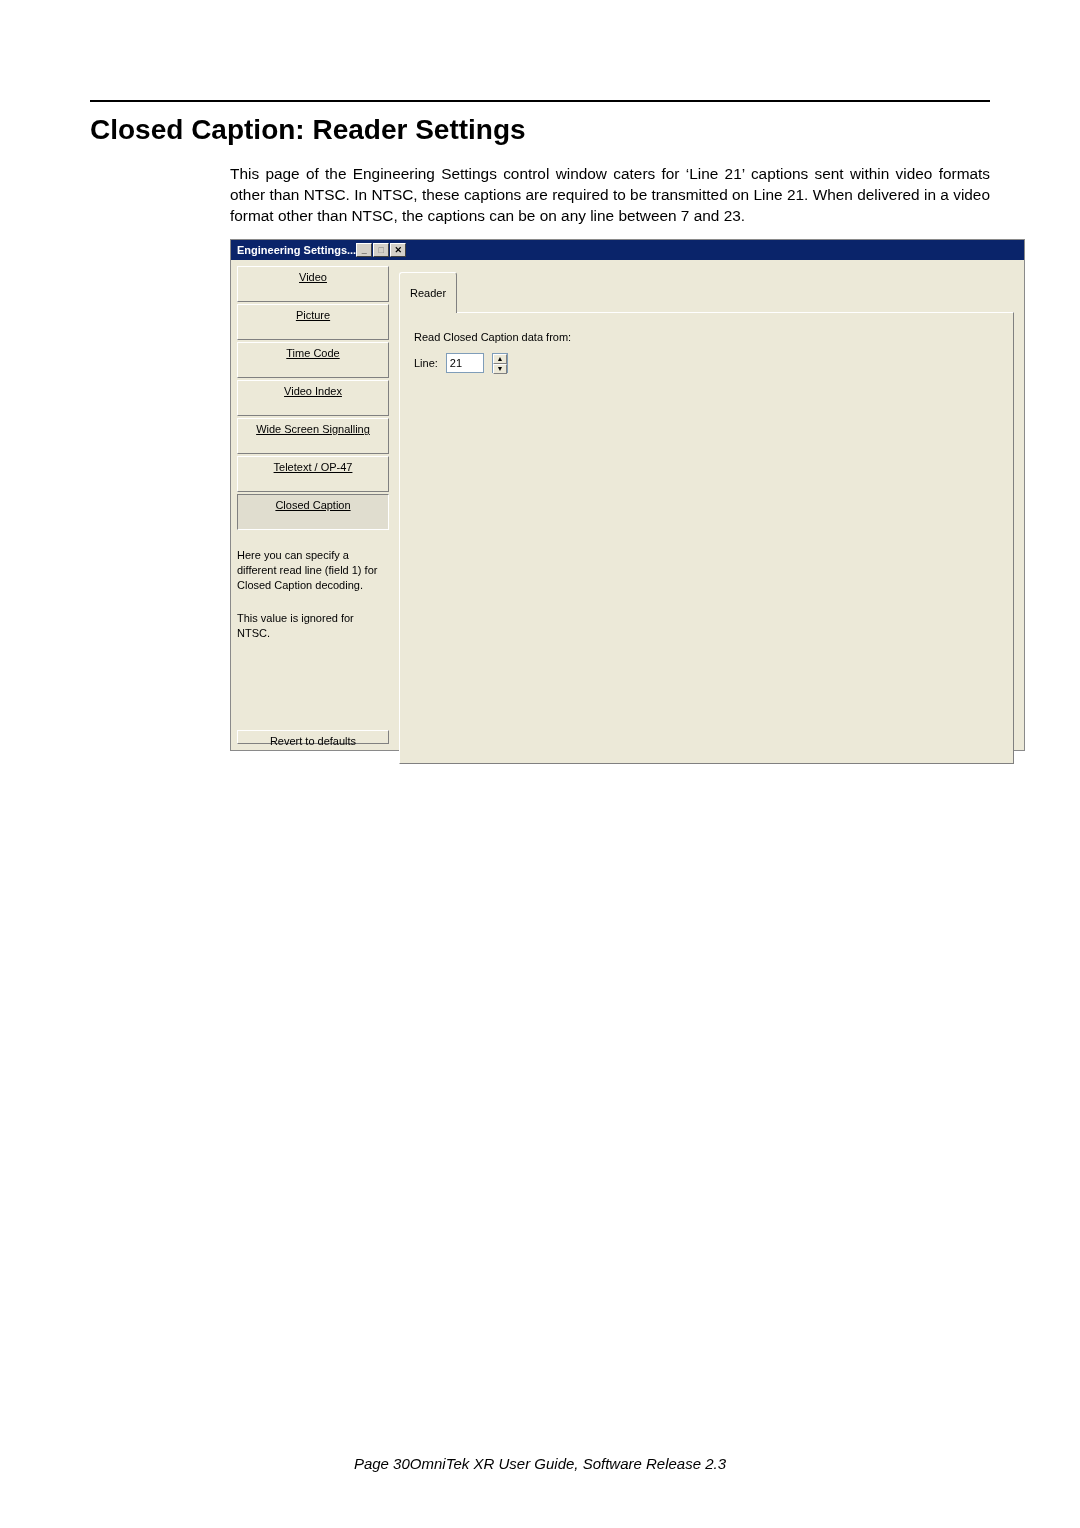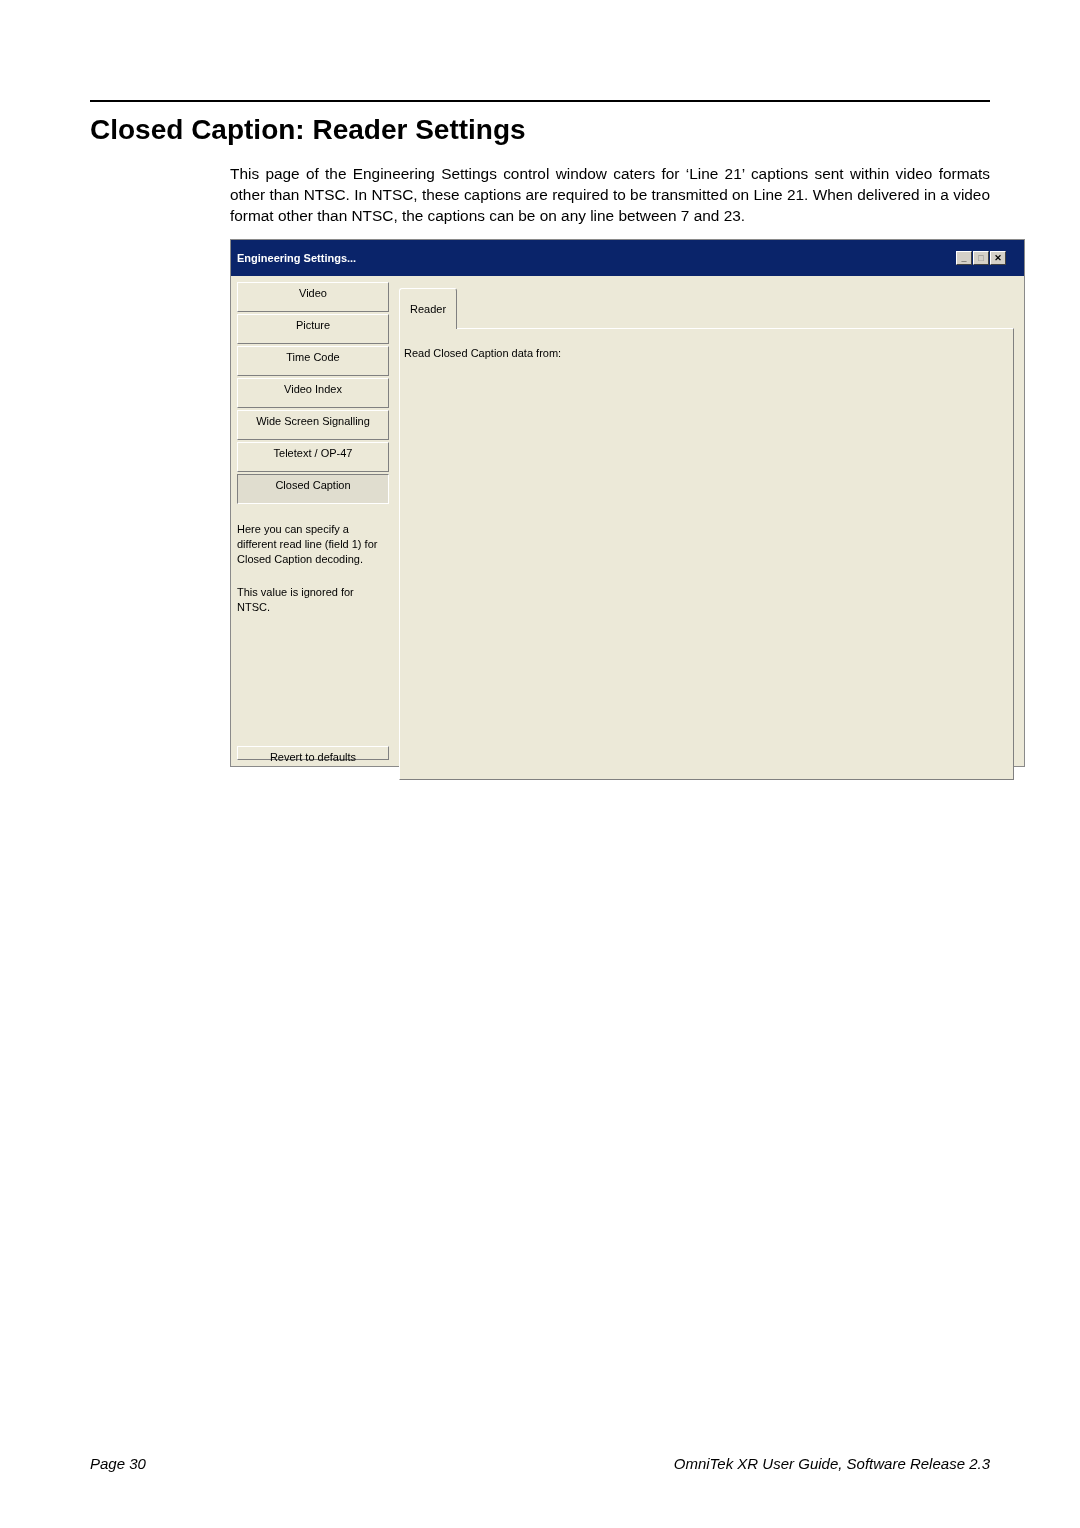--- a/index.html
+++ b/index.html
@@ -40,23 +40,22 @@
     background: #ece9d8;
     font-family: Tahoma, Arial, sans-serif;
     font-size: 11px;
     color: #000;
   }
   .titlebar {
     background: linear-gradient(#0a246a, #0a246a);
     color: #fff;
     display: flex;
     align-items: center;
-    justify-content: space-between;
-    height: 36px;
-    padding: 0 18px 0 6px;
+    height: 20px;
+    padding: 0 2px 0 6px;
     font-weight: bold;
     font-size: 11px;
   }
   .titlebar-buttons {
     display: flex;
     gap: 1px;
   }
   .tb-btn {
     width: 16px;
     height: 14px;
@@ -78,29 +77,30 @@
     padding: 6px;
   }
   .sidebar {
     width: 158px;
     display: flex;
     flex-direction: column;
     gap: 2px;
     padding-right: 6px;
   }
   .side-btn {
-    height: 30px;
+    height: 36px;
     background: #ece9d8;
     border: 1px solid #fff;
     border-right-color: #808080;
     border-bottom-color: #808080;
     font-size: 11px;
     text-align: center;
     line-height: 20px;
     cursor: pointer;
+    text-decoration: underline;
   }
   .side-btn.selected {
     border: 1px solid #808080;
     border-right-color: #fff;
     border-bottom-color: #fff;
     background: #e0ddcf;
   }
   .hint {
     font-size: 11px;
     color: #000;
@@ -139,21 +139,21 @@
     z-index: 2;
     border-top-left-radius: 3px;
     border-top-right-radius: 3px;
   }
   .tab-panel {
     border: 1px solid #fff;
     border-right-color: #808080;
     border-bottom-color: #808080;
     height: calc(100% - 16px);
     margin-top: -1px;
-    padding: 18px 4px;
+    padding: 18px 14px;
     background: #ece9d8;
     position: relative;
     z-index: 1;
   }
   .form-label {
     font-size: 11px;
     margin-bottom: 10px;
   }
   .line-row {
     display: flex;
@@ -189,21 +189,21 @@
     border-right-color: #808080;
     border-bottom-color: #808080;
   }
   
   .footer {
     position: absolute;
     bottom: 56px;
     left: 90px;
     right: 90px;
     display: flex;
-    justify-content: space-between;
+    justify-content: center;
     font-size: 15px;
     font-style: italic;
     font-family: Arial, Helvetica, sans-serif;
   }
 </style>
 </head>
 <body>
 
 <div class="page">
   <div class="rule"></div>
@@ -231,20 +231,28 @@
         <div class="hint">Here you can specify a different read line (field 1) for Closed Caption decoding.</div>
         <div class="hint">This value is ignored for NTSC.</div>
         <div class="revert-wrap">
           <div class="revert-btn">Revert to defaults</div>
         </div>
       </div>
       <div class="content">
         <div class="tab">Reader</div>
         <div class="tab-panel">
           <div class="form-label">Read Closed Caption data from:</div>
+          <div class="line-row">
+            <label>Line:</label>
+            <input class="spin-input" value="21" style="">
+            <div class="spin-btns">
+              <div class="spin-up">▲</div>
+              <div class="spin-down">▼</div>
+            </div>
+          </div>
         </div>
       </div>
     </div>
   </div>
 
   <div class="footer">
     <span>Page 30</span>
     <span>OmniTek XR User Guide, Software Release 2.3</span>
   </div>
 </div>

